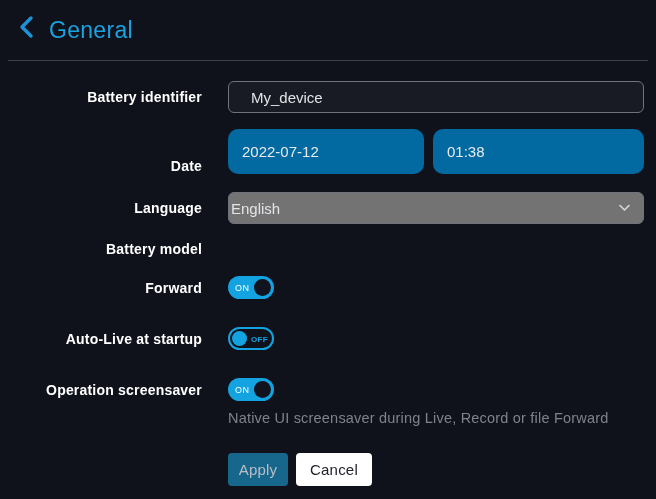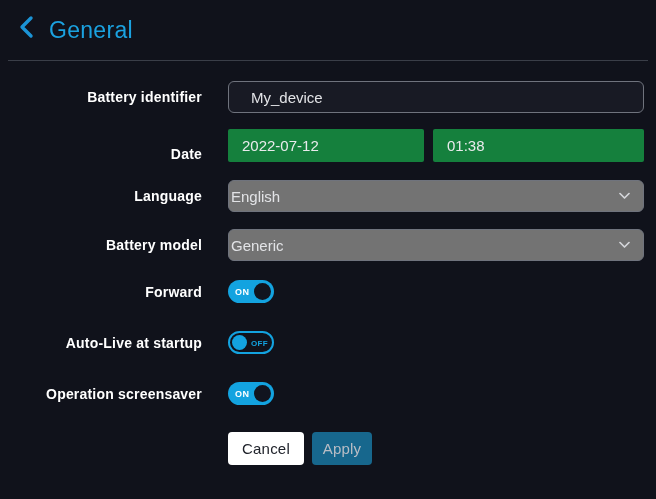--- a/index.html
+++ b/index.html
@@ -19,42 +19,42 @@
   .row { display:flex; align-items:center; margin-bottom:16px; }
   .row-label { width:202px; text-align:right; color:#ffffff; font-weight:bold; font-size:14px; flex-shrink:0; letter-spacing:.2px; }
   .row-control { margin-left:26px; width:416px; display:flex; align-items:center; }
 
   .text-input {
     width:100%; height:32px; background:#181a24; border:1px solid #6f737d;
     border-radius:6px; color:#e2e3e6; font-size:15px; padding:0 22px;
     font-family:inherit; outline:none;
   }
   .readonly-input {
-    height:33px; background:#15803d; border:none; border-radius:2px;
+    height:45px; background:#0369a1; border:none; border-radius:10px;
     color:#e9eaec; font-size:15px; padding:0 14px; font-family:inherit; outline:none;
   }
   .date-field { width:196px; margin-right:9px; }
   .time-field { width:211px; }
   .row-date { margin-bottom:18px;align-items:flex-end; }
   .row-lang { margin-bottom:17px; }
   .row-batt { margin-bottom:19px; }
 
   .select {
     position:relative; width:100%; height:32px; background:#737373;
     border:1px solid #6f737d; border-radius:6px; color:#e2e3e6; font-size:15px;
     display:flex; align-items:center; padding:0 2px; cursor:pointer;
   }
   .select .chev { position:absolute; right:13px; top:50%; transform:translateY(-50%); display:flex; }
 
   
   .row-toggle { margin-bottom:28px; }
   .toggle { position:relative; width:46px; height:23px; border-radius:12px; cursor:pointer; flex-shrink:0; }
   .toggle.on { background:#13a3e0; }
   .toggle.on .knob { position:absolute; top:3px; right:3px; width:17px; height:17px; border-radius:50%; background:#11141f; }
-  .toggle.on .state { position:absolute; left:7px; top:50%; transform:translateY(-50%); color:#ffffff; font-size:9px; font-weight:bold; letter-spacing:.4px; }
+  .toggle.on .state { position:absolute; left:7px; top:50%; transform:translateY(-50%); color:#ffffff; font-size:9px; font-weight:normal; letter-spacing:.4px; }
   .toggle.off { background:transparent; border:2px solid #13a3e0; }
   .toggle.off .knob { position:absolute; top:2px; left:2px; width:15px; height:15px; border-radius:50%; background:#13a3e0; }
   .toggle.off .state { position:absolute; right:4px; top:50%; transform:translateY(-50%); color:#13a3e0; font-size:8px; font-weight:bold; letter-spacing:.3px; }
 
   .row-screensaver { margin-bottom:0; }
   .hint-row { display:flex; margin-top:9px; }
   .hint { margin-left:228px; width:420px; color:#7f828b; font-size:14.5px; letter-spacing:.2px; }
 
   
   .actions { display:flex; margin-left:228px; margin-top:27px; gap:8px; }
@@ -105,30 +105,20 @@
             <svg width="11" height="7" viewBox="0 0 11 7">
               <polyline points="1,1 5.5,5.5 10,1" fill="none" stroke="#d4d6da" stroke-width="1.7" stroke-linecap="round" stroke-linejoin="round"></polyline>
             </svg>
           </span>
         </div>
       </div>
     </div>
 
     <div class="row row-batt">
       <div class="row-label">Battery model</div>
-      <div class="row-control">
-        <div class="select">
-          <span>Generic</span>
-          <span class="chev">
-            <svg width="11" height="7" viewBox="0 0 11 7">
-              <polyline points="1,1 5.5,5.5 10,1" fill="none" stroke="#d4d6da" stroke-width="1.7" stroke-linecap="round" stroke-linejoin="round"></polyline>
-            </svg>
-          </span>
-        </div>
-      </div>
     </div>
 
     <div class="row row-toggle">
       <div class="row-label">Forward</div>
       <div class="row-control">
         <div class="toggle on">
           <span class="state">ON</span>
           <span class="knob"></span>
         </div>
       </div>
@@ -147,20 +137,23 @@
     <div class="row row-screensaver">
       <div class="row-label">Operation screensaver</div>
       <div class="row-control">
         <div class="toggle on">
           <span class="state">ON</span>
           <span class="knob"></span>
         </div>
       </div>
     </div>
 
+    <div class="hint-row">
+      <div class="hint">Native UI screensaver during Live, Record or file Forward</div>
+    </div>
 
     <div class="actions">
+      <button class="btn btn-apply">Apply</button>
       <button class="btn btn-cancel">Cancel</button>
-      <button class="btn btn-apply">Apply</button>
     </div>
 
   </div>
 </div>
 
 </body></html>

